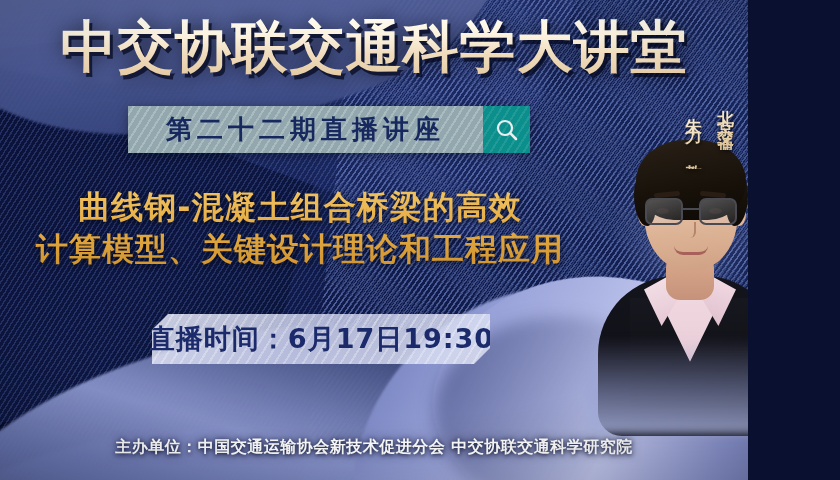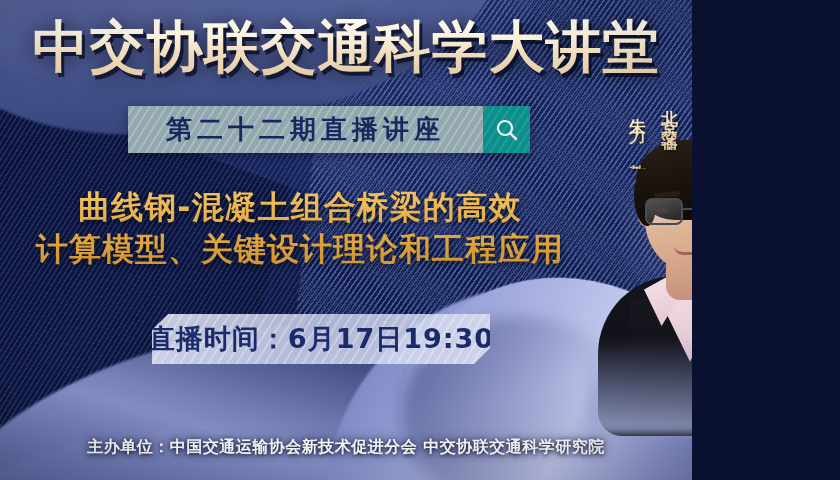--- a/index.html
+++ b/index.html
@@ -1,20 +1,20 @@
 <!DOCTYPE html>
 <html><head>
 <meta charset="utf-8">
 <style>
   * { margin:0; padding:0; box-sizing:border-box; }
   html,body { width:840px; height:480px; overflow:hidden; background:#0a1030; }
   body { font-family:"Liberation Sans","DejaVu Sans",sans-serif; }
 
   .poster{
-    position:relative; width:692px; height:480px; overflow:hidden;
+    position:relative; width:748px; height:480px; overflow:hidden;
     background:#7f1d1d;
   }
 
   
   .bg-base{
     position:absolute; inset:0;
     background:
       radial-gradient(120% 90% at 18% 8%, #4d5a91 0%, #2d3a6e 22%, #101944 48%, #070d2c 72%),
       linear-gradient(160deg,#0b1238 0%,#0d1640 40%,#131d4f 100%);
   }

